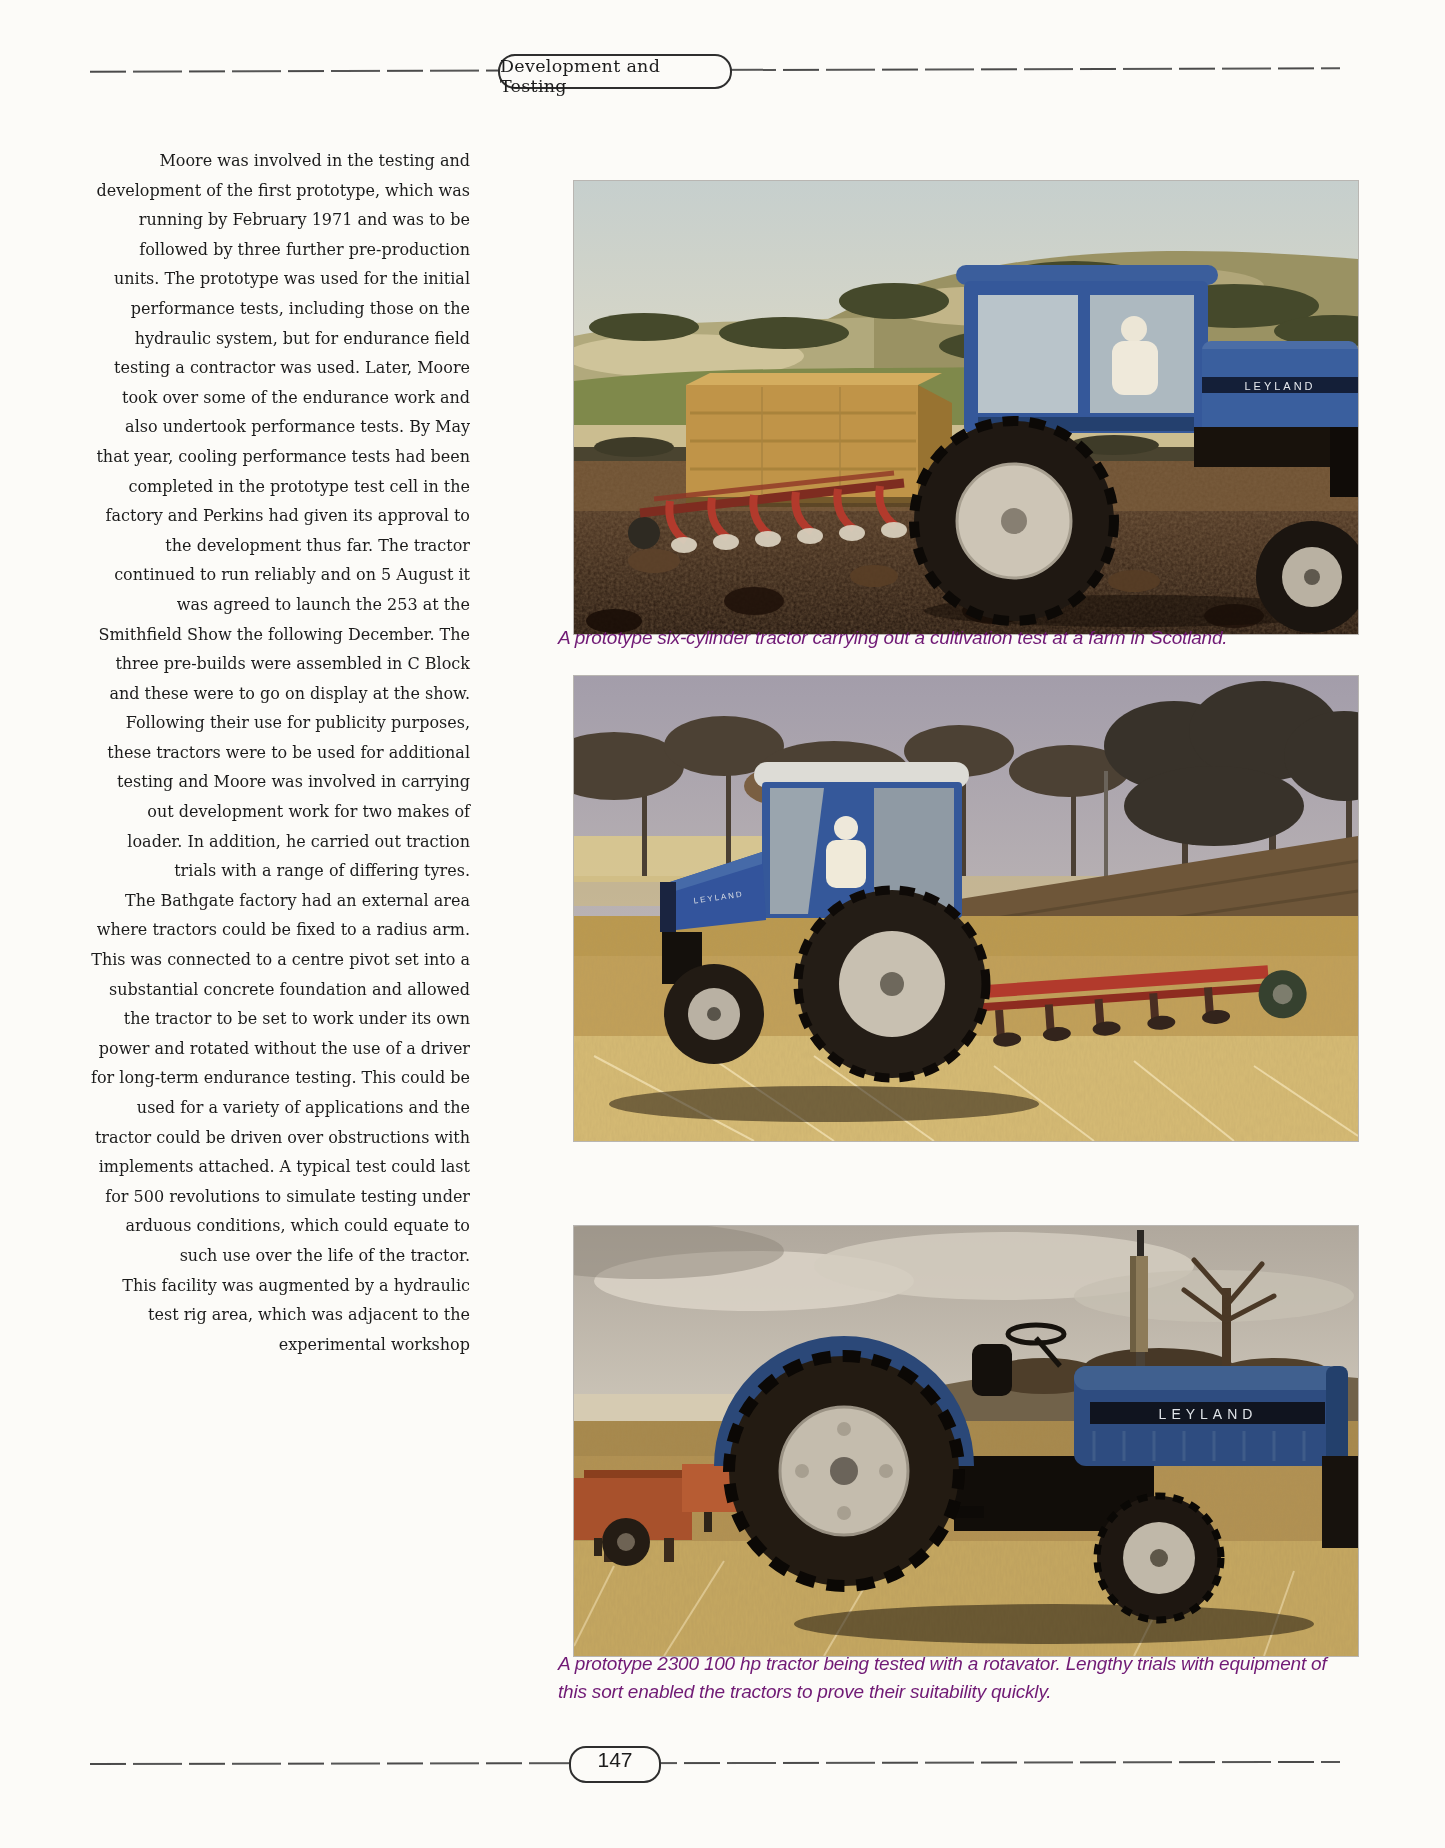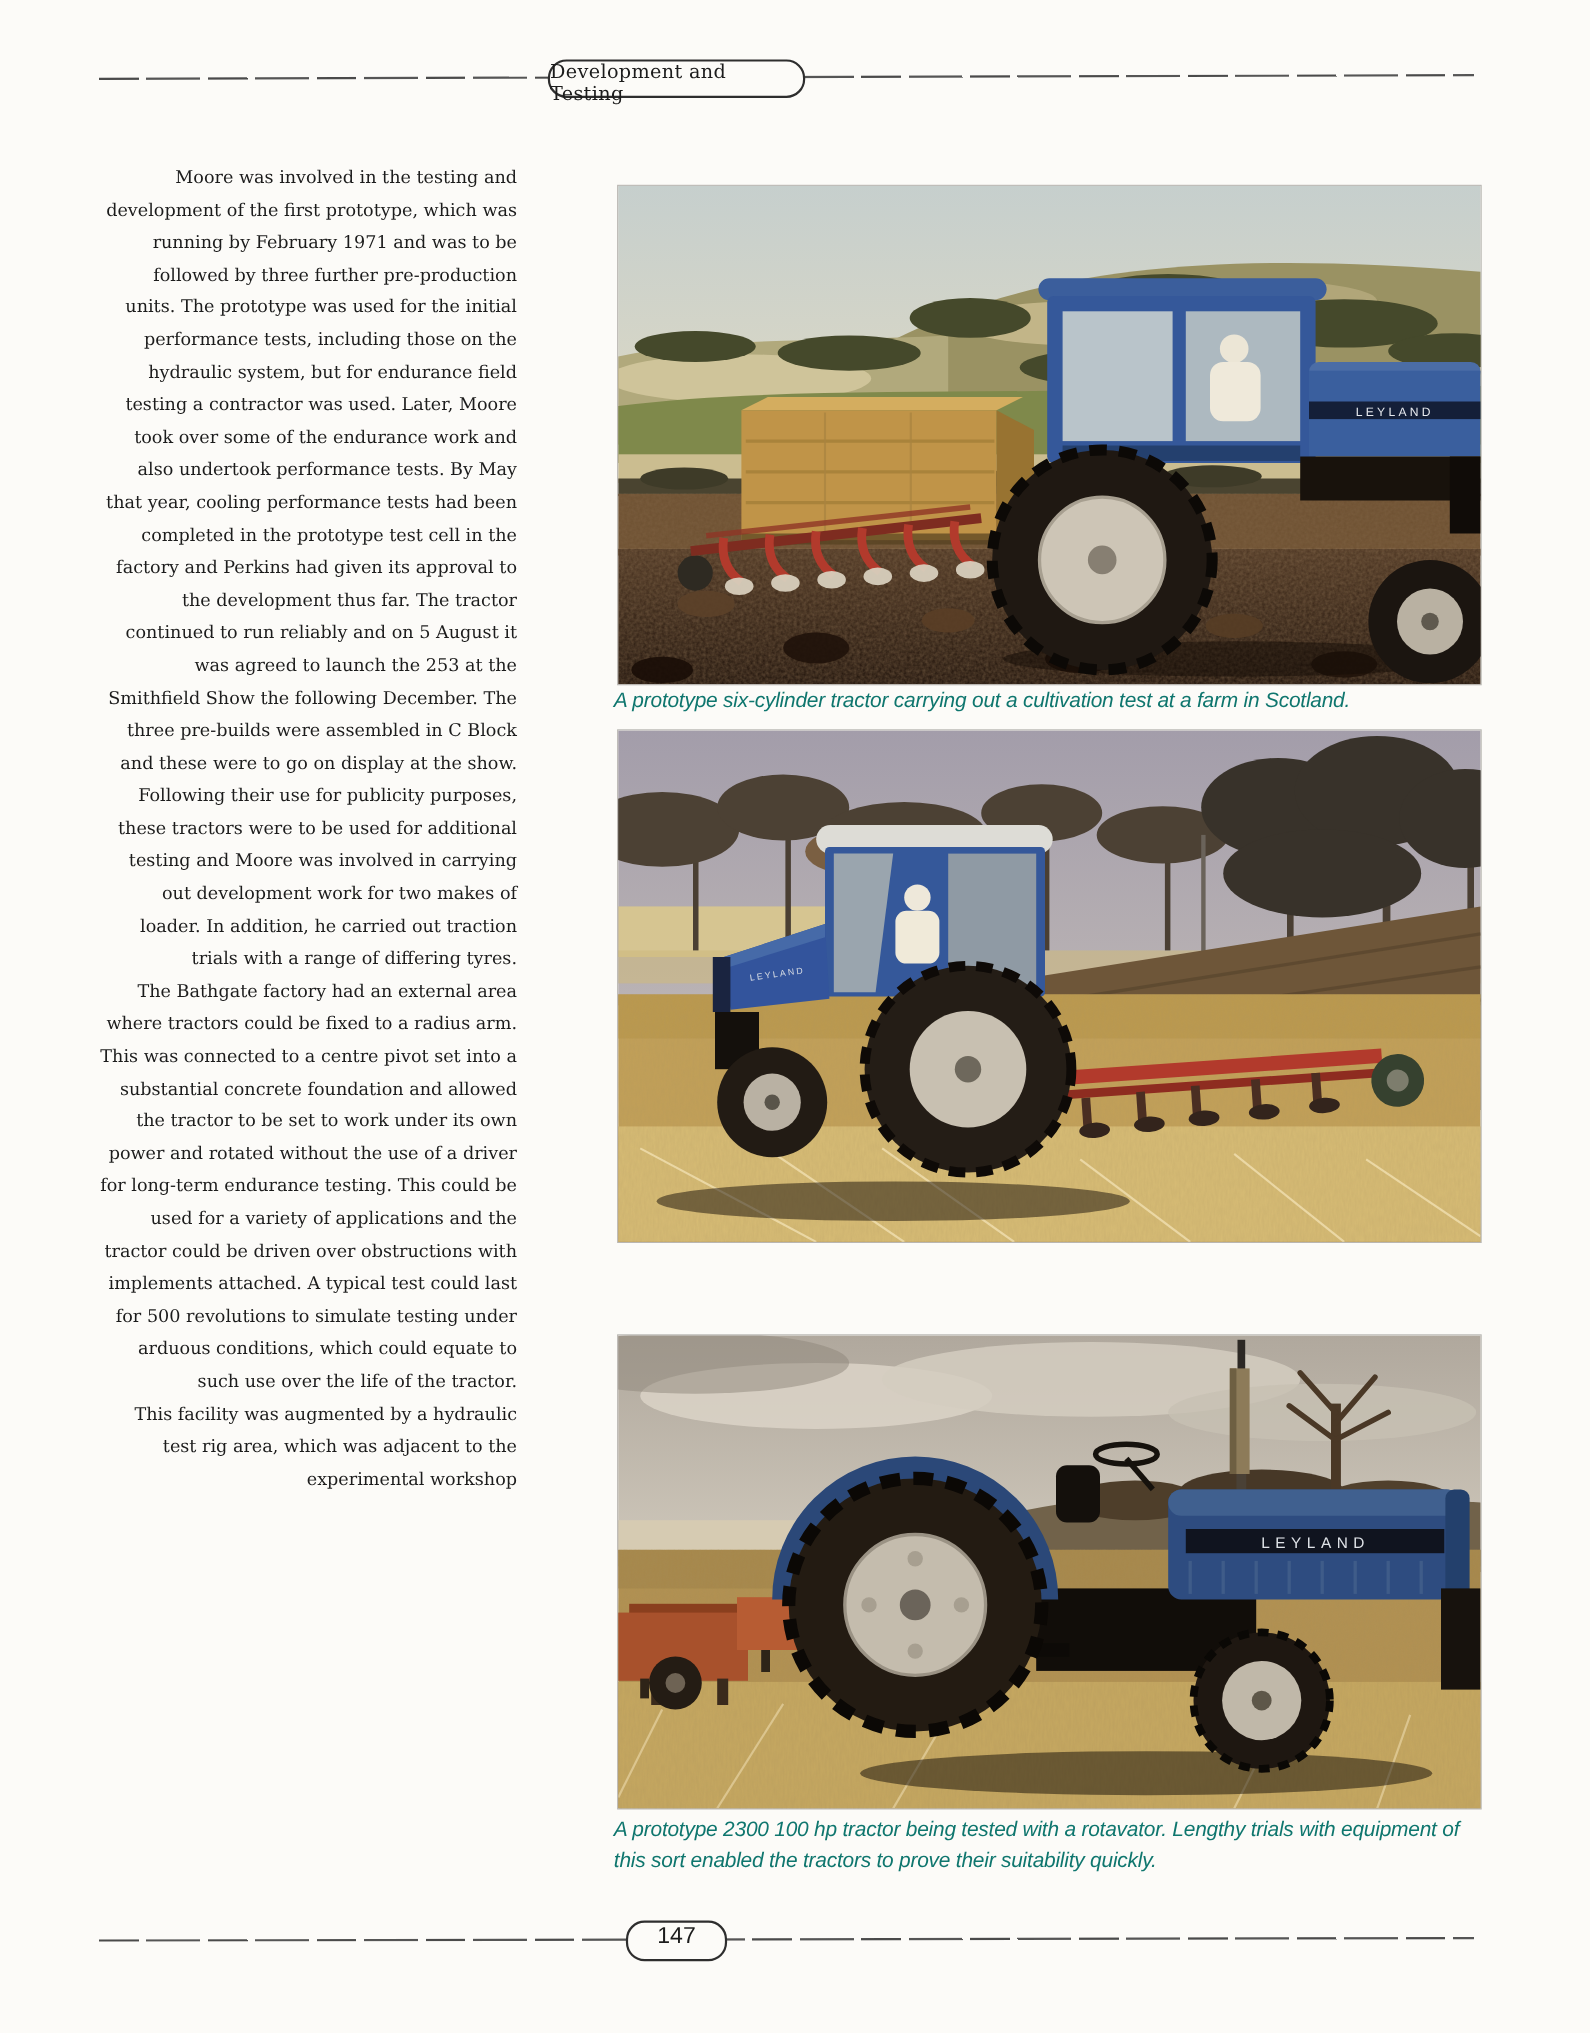--- a/index.html
+++ b/index.html
@@ -17,30 +17,30 @@
   .capsule{
     position:absolute;background:#fcfbf8;border:2px solid #2e2e2e;border-radius:17px;
     display:flex;align-items:flex-start;justify-content:center;
   }
   .capsule-header{left:498px;top:54px;width:230px;height:31px;font-size:17.5px;letter-spacing:.3px;}
   .capsule-footer{left:569px;top:1746px;width:88px;height:33px;font-family:"Liberation Sans",sans-serif;font-size:21px;}
   
   .text-col{position:absolute;left:90px;top:146px;width:380px;font-size:16px;line-height:29.6px;text-align:right;}
   .text-col p{margin:0;text-indent:30px;}
   
-  figure{position:absolute;margin:4px;padding:0;}
+  figure{position:absolute;margin:16px;padding:0;}
   figure svg{display:block;width:100%;height:100%;}
   .fig1{left:558px;top:165px;width:784px;height:453px;}
   .fig2{left:558px;top:660px;width:784px;height:465px;}
   .fig3{left:558px;top:1210px;width:784px;height:430px;}
   .photo-frame{outline:1px solid rgba(60,55,50,.35);}
   .caption{
     position:absolute;left:558px;width:800px;
     font-family:"Liberation Sans",sans-serif;font-style:italic;font-size:19px;line-height:28px;
-    color:#0f766e;letter-spacing:-0.2px;
+    color:#701a75;letter-spacing:-0.2px;
   }
   .cap1{top:624px;}
   .cap2{top:1136px;}
   .cap3{top:1650px;}
 </style>
 </head>
 <body>
 
 <div class="page">
 

